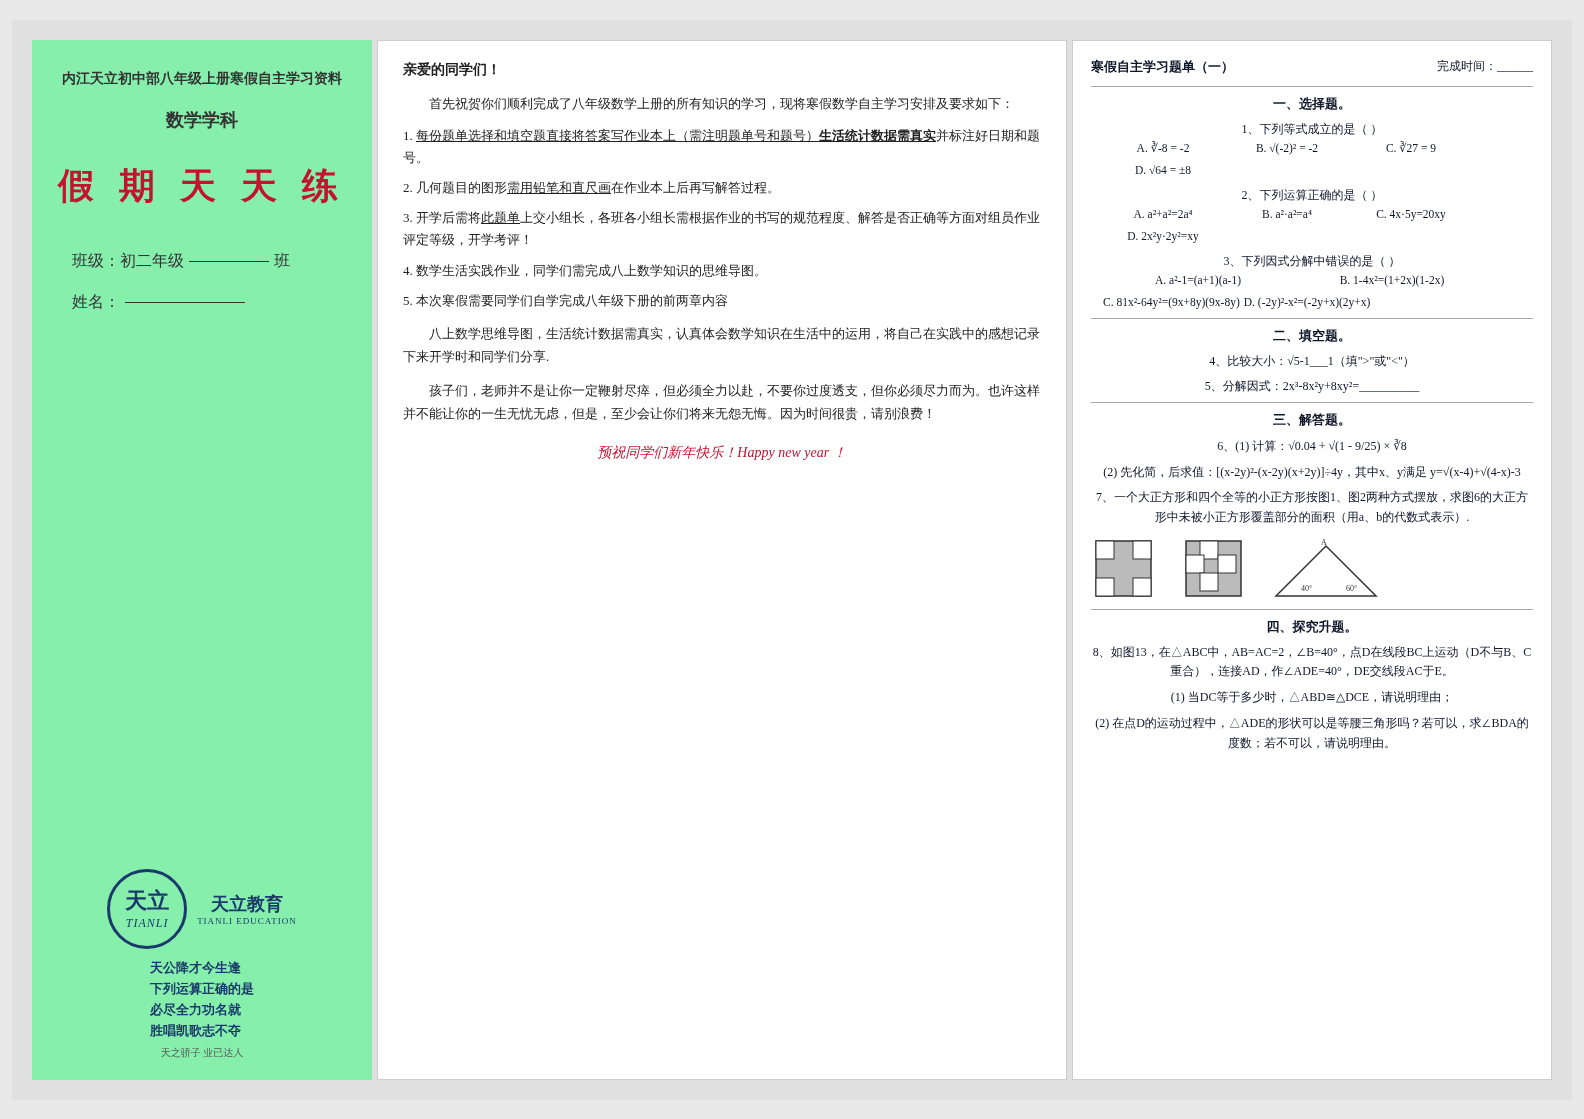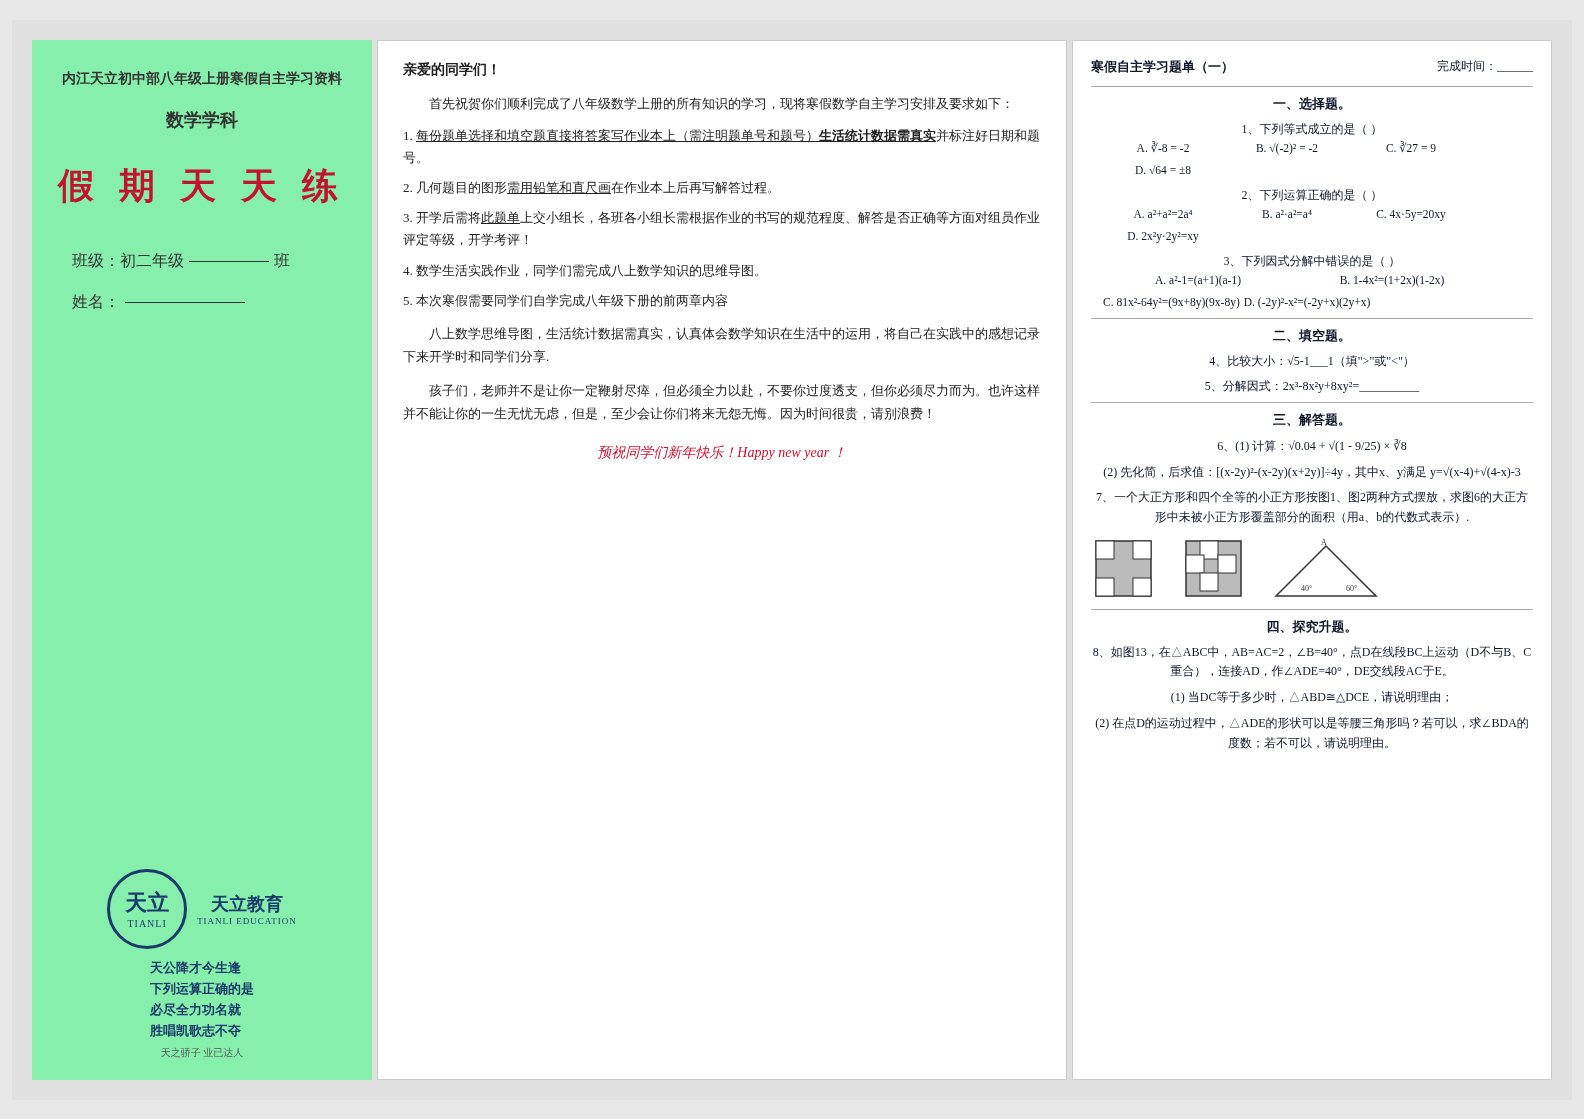--- a/index.html
+++ b/index.html
@@ -96,23 +96,24 @@
       flex-direction: column;
       align-items: center;
       justify-content: center;
     }
     .logo-inner {
       font-size: 22px;
       color: #1a3a6b;
       font-weight: bold;
     }
     .logo-sub {
-      font-size: 10px;
+      font-size: 12px;
       color: #1a3a6b;
       letter-spacing: 1px;
+      font-style: italic;
     }
     .motto-lines {
       display: flex;
       flex-direction: column;
       gap: 3px;
     }
     .motto-line {
       font-size: 13px;
       color: #1a3a6b;
       font-weight: bold;

